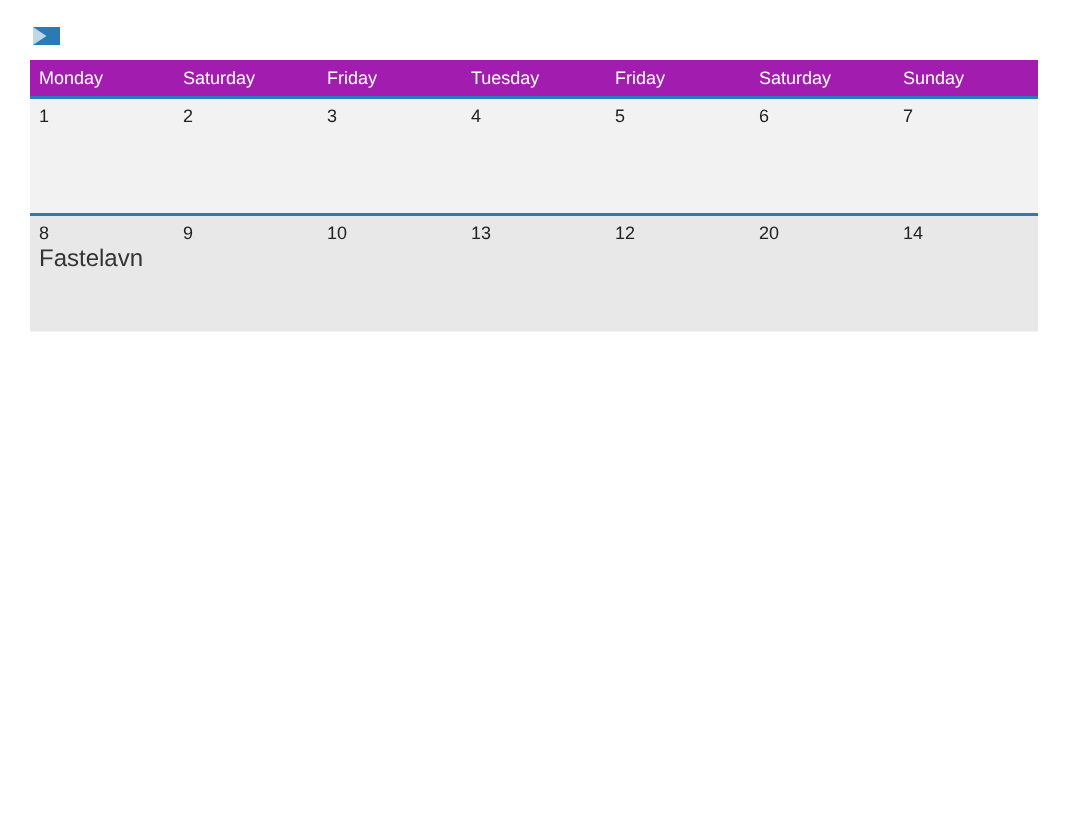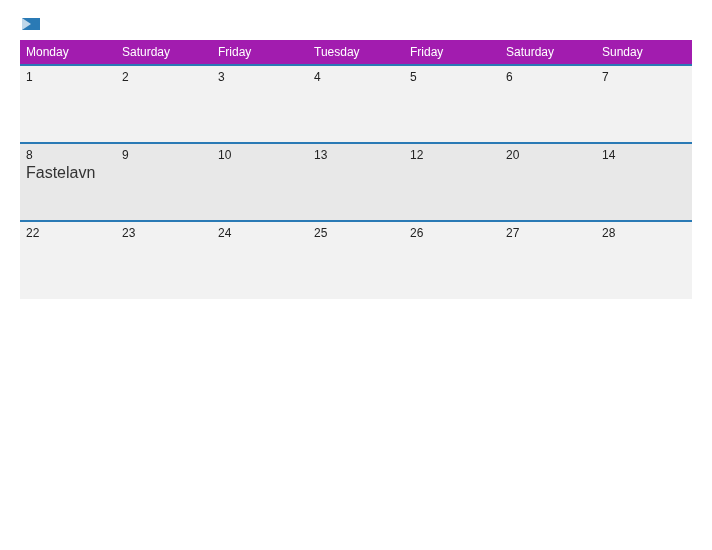--- a/index.html
+++ b/index.html
@@ -184,38 +184,15 @@
           <td>
             <span class="day-num">12</span>
           </td>
           <td>
             <span class="day-num">20</span>
           </td>
           <td>
             <span class="day-num">14</span>
           </td>
         </tr>
-        <tr>
-          <td>
-            <span class="day-num">22</span>
-          </td>
-          <td>
-            <span class="day-num">23</span>
-          </td>
-          <td>
-            <span class="day-num">24</span>
-          </td>
-          <td>
-            <span class="day-num">25</span>
-          </td>
-          <td>
-            <span class="day-num">26</span>
-          </td>
-          <td>
-            <span class="day-num">27</span>
-          </td>
-          <td>
-            <span class="day-num">28</span>
-          </td>
-        </tr>
       </tbody>
   </table>
 </div>
 
 </body></html>

